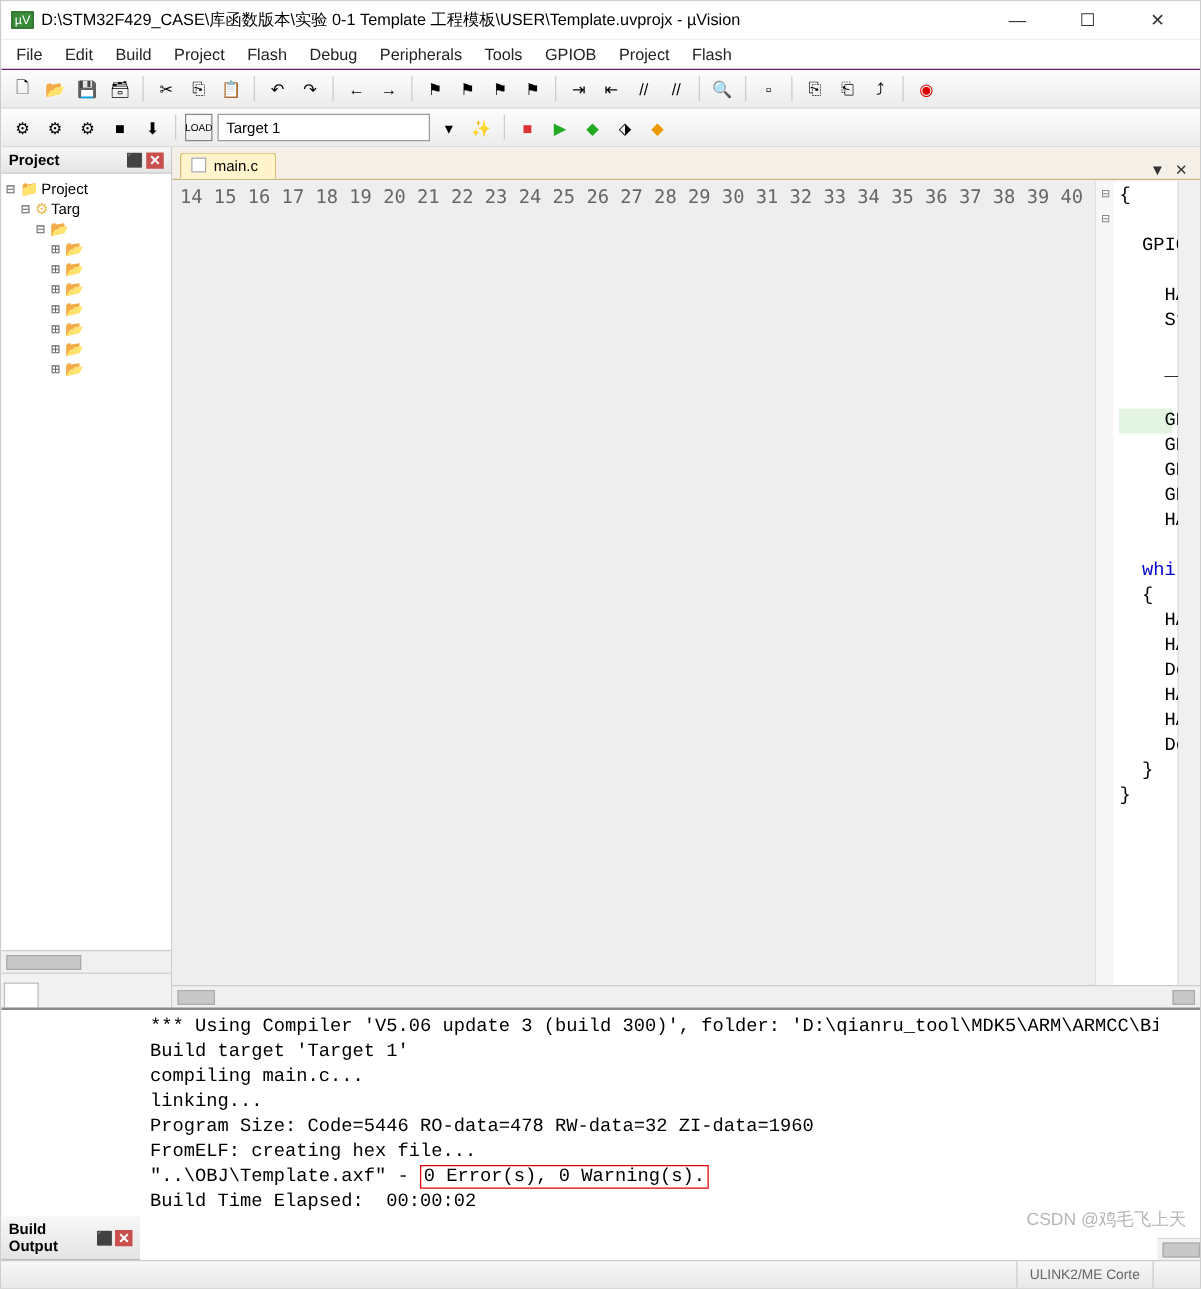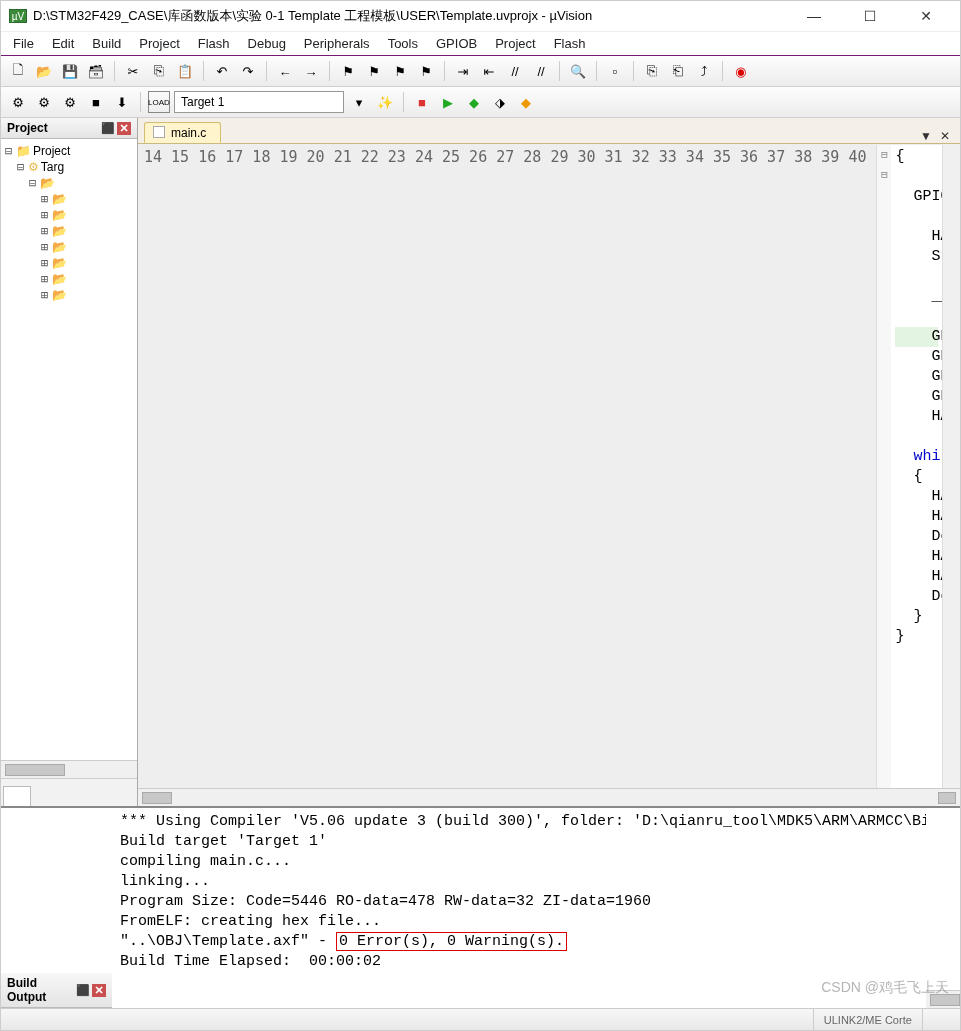--- a/index.html
+++ b/index.html
@@ -39,21 +39,21 @@
 .code { flex:1; font-family:Consolas,"Courier New",monospace; font-size:15px; line-height:20px; padding:2px 4px; white-space:pre; overflow:auto; color:#000; }
 .code .kw { color:#0000d0; }
 .code .hl-line { background:#e3f4e3; display:inline-block; width:100%; }
 .hscroll { height:18px; background:#f0f0f0; border-top:1px solid #ccc; display:flex; align-items:center; }
 .hscroll .thumb { height:12px; background:#c8c8c8; border:1px solid #aaa; }
 .build-panel { border-top:2px solid #888; display:flex; flex-direction:row;align-items:flex-end; }
 .build-body { font-family:Consolas,"Courier New",monospace; font-size:15px; line-height:20px; padding:4px 8px; background:#fff; height:200px; overflow:auto; white-space:pre; color:#000; }
 .redbox { border:1.5px solid #d00; padding:0 2px; }
 .statusbar { height:22px; background:linear-gradient(#f7f7f7,#e8e8e8); border-top:1px solid #ccc; display:flex; align-items:center; justify-content:flex-end; padding:0 8px; font-size:11px; color:#666; }
 .statusbar .cell { border-left:1px solid #ccc; padding:0 10px; height:100%; display:flex; align-items:center; }
-.watermark { position:absolute; right:12px; bottom:34px; color:rgba(120,120,120,.55); font-size:14px; pointer-events:none; }
+.watermark { position:absolute; right:12px; bottom:46px; color:rgba(120,120,120,.55); font-size:14px; pointer-events:none; }
 .vscroll-stub { width:18px; background:#f0f0f0; border-left:1px solid #ddd; }
 </style>
 </head>
 <body>
 
 <div class="titlebar">
   <div class="app-icon">µV</div>
   <div class="title-text">D:\STM32F429_CASE\库函数版本\实验 0-1 Template 工程模板\USER\Template.uvprojx - µVision</div>
   <div class="winbtns">
     <div class="winbtn">—</div>

